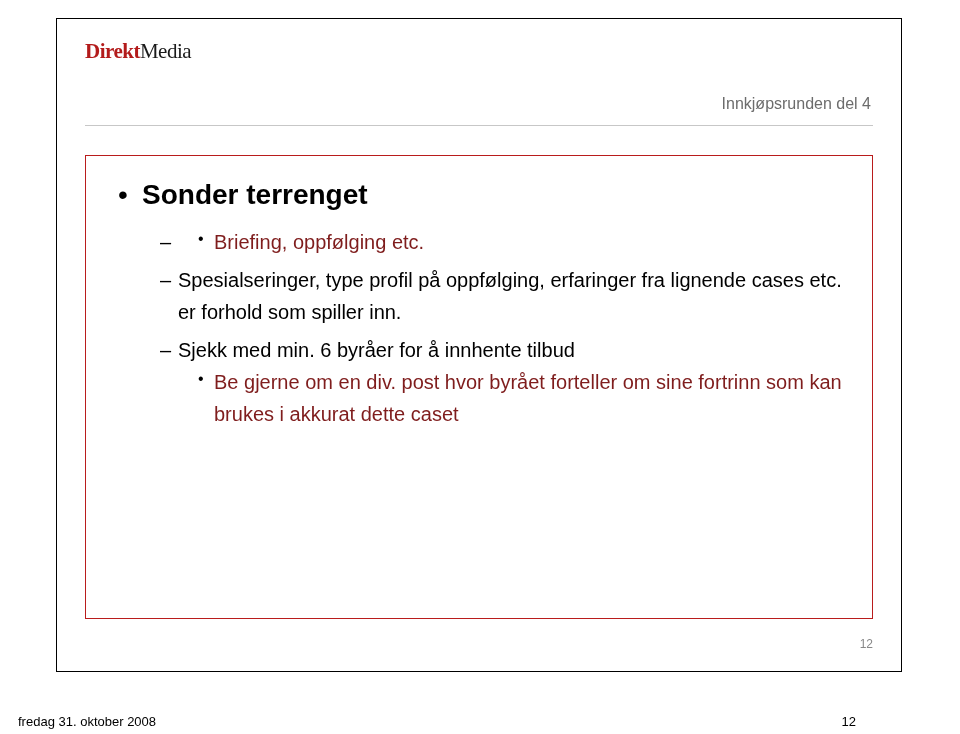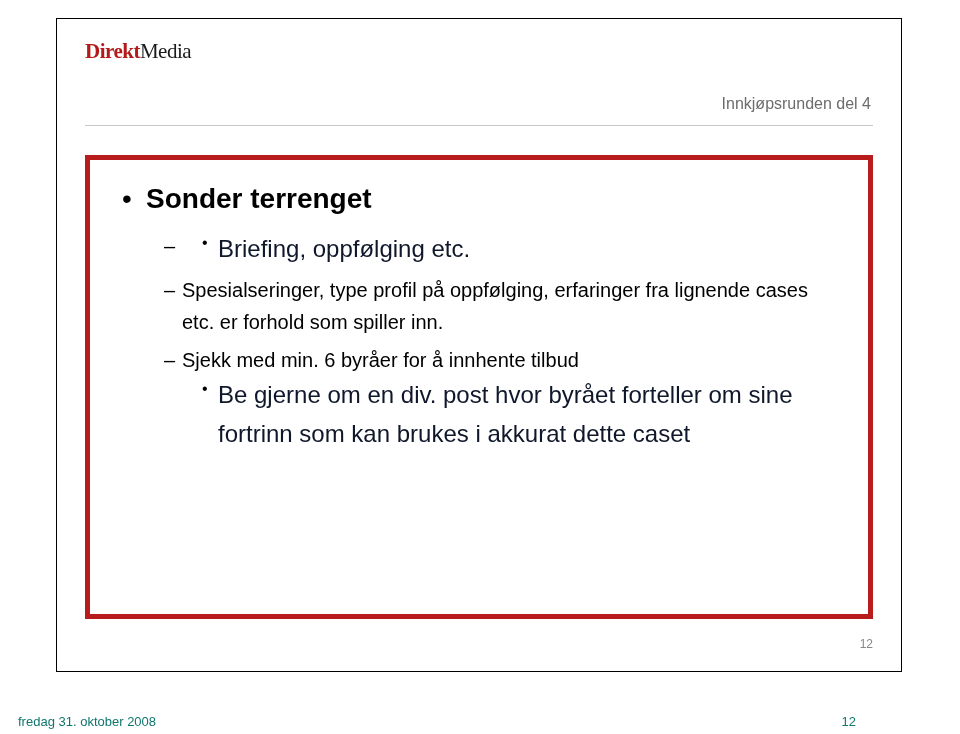--- a/index.html
+++ b/index.html
@@ -44,21 +44,21 @@
   top: 106px;
   height: 1px;
   background: #c7c7c7;
 }
 .content-box {
   position: absolute;
   left: 28px;
   right: 28px;
   top: 136px;
   bottom: 52px;
-  border: 5px solid #b91c1c;
+  border: 1px solid #b91c1c;
   padding: 22px 26px 22px 32px;
 }
 ul.root { list-style: none; }
 ul.root > li { position: relative; padding-left: 24px; }
 ul.root > li::before {
   content: "•";
   position: absolute;
   left: 0;
   top: 0;
   font-size: 28px;
@@ -75,21 +75,21 @@
 ul.level2 { list-style: none; margin-left: 18px; }
 ul.level2 > li { position: relative; padding-left: 18px; font-size: 20px; color: #000; line-height: 1.6; margin-bottom: 6px; }
 ul.level2 > li::before {
   content: "–";
   position: absolute;
   left: 0;
   top: 0;
   color: #000;
 }
 ul.level3 { list-style: none; margin-left: 20px; }
-ul.level3 > li { position: relative; padding-left: 16px; font-size: 24px; color: #0f172a; line-height: 1.6; margin-bottom: 6px; }
+ul.level3 > li { position: relative; padding-left: 16px; font-size: 20px; color: #7f1d1d; line-height: 1.6; margin-bottom: 6px; }
 ul.level3 > li::before {
   content: "•";
   position: absolute;
   left: 0;
   top: 0;
   font-size: 16px;
   color: #000;
 }
 .slide-num-in {
   position: absolute;
@@ -102,21 +102,21 @@
   position: absolute;
   left: 0;
   right: 0;
   bottom: 0;
   height: 26px;
   display: flex;
   justify-content: space-between;
   align-items: center;
   padding: 0 18px;
   font-size: 13px;
-  color: #0f766e;
+  color: #000000;
   font-family: Helvetica, Arial, sans-serif;
   margin-top: 23px;
 }
 </style>
 </head>
 <body>
 
 <div class="page">
 
   <div class="slide-outer">

